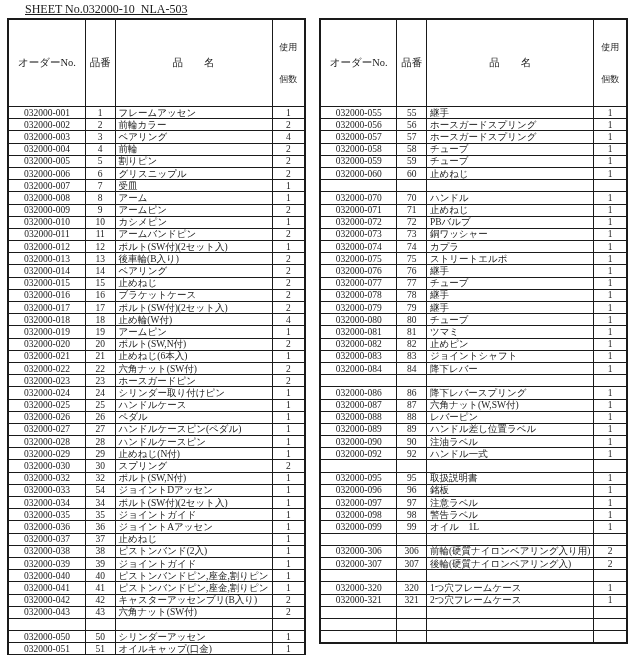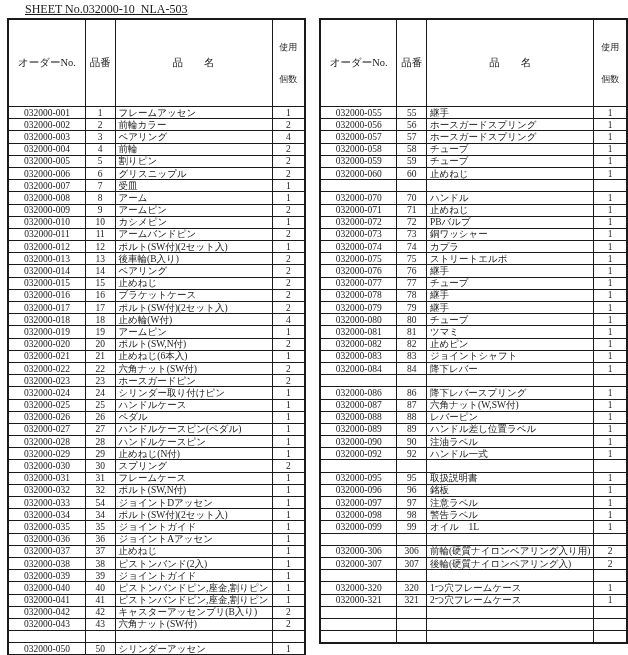--- a/index.html
+++ b/index.html
@@ -247,26 +247,20 @@
             <td class="c2">止めねじ(N付)</td>
             <td class="c3">1</td>
           </tr>
           <tr>
             <td class="c0">032000-030</td>
             <td class="c1">30</td>
             <td class="c2">スプリング</td>
             <td class="c3">2</td>
           </tr>
           <tr>
-            <td class="c0">032000-031</td>
-            <td class="c1">31</td>
-            <td class="c2">フレームケース</td>
-            <td class="c3">1</td>
-          </tr>
-          <tr>
             <td class="c0">032000-032</td>
             <td class="c1">32</td>
             <td class="c2">ボルト(SW,N付)</td>
             <td class="c3">1</td>
           </tr>
           <tr>
             <td class="c0">032000-033</td>
             <td class="c1">54</td>
             <td class="c2">ジョイントDアッセン</td>
             <td class="c3">1</td>

